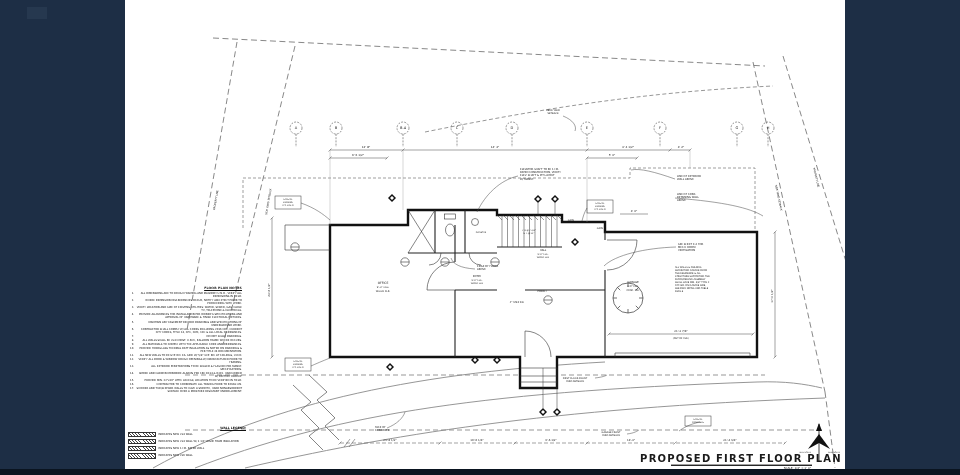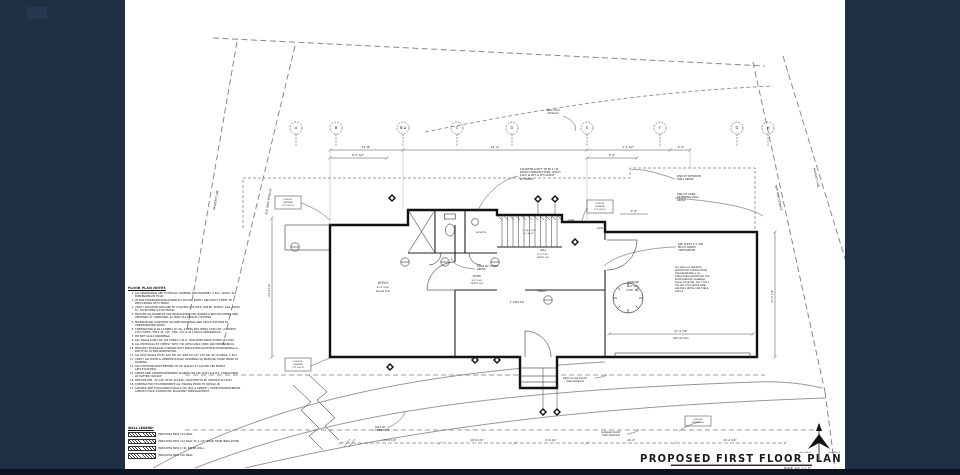--- a/index.html
+++ b/index.html
@@ -2,21 +2,21 @@
 <html><head>
 <meta charset="utf-8">
 <style>
   html,body{margin:0;padding:0;}
   body{
     width:960px;height:475px;overflow:hidden;
     background:#1d2e45;
     font-family:"DejaVu Sans", sans-serif;
     position:relative;
   }
-  .canvas{position:absolute;inset:0;width:932px;height:475px;}
+  .canvas{position:absolute;inset:0;width:932px;height:475px;text-align:right;}
   .corner-chip{position:absolute;left:27px;top:7px;width:20px;height:12px;background:#26384f;}
   .sheet{
     position:absolute;left:125px;top:0;width:720px;height:475px;
     background:#ffffff;color:#1a1a1a;
   }
   .bottom-bar{position:absolute;left:0;top:469px;width:960px;height:6px;background:#0a1420;}
   .plan-svg{position:absolute;left:0;top:0;}
   
   .notes{
     position:absolute;left:3px;top:287px;width:114px;

